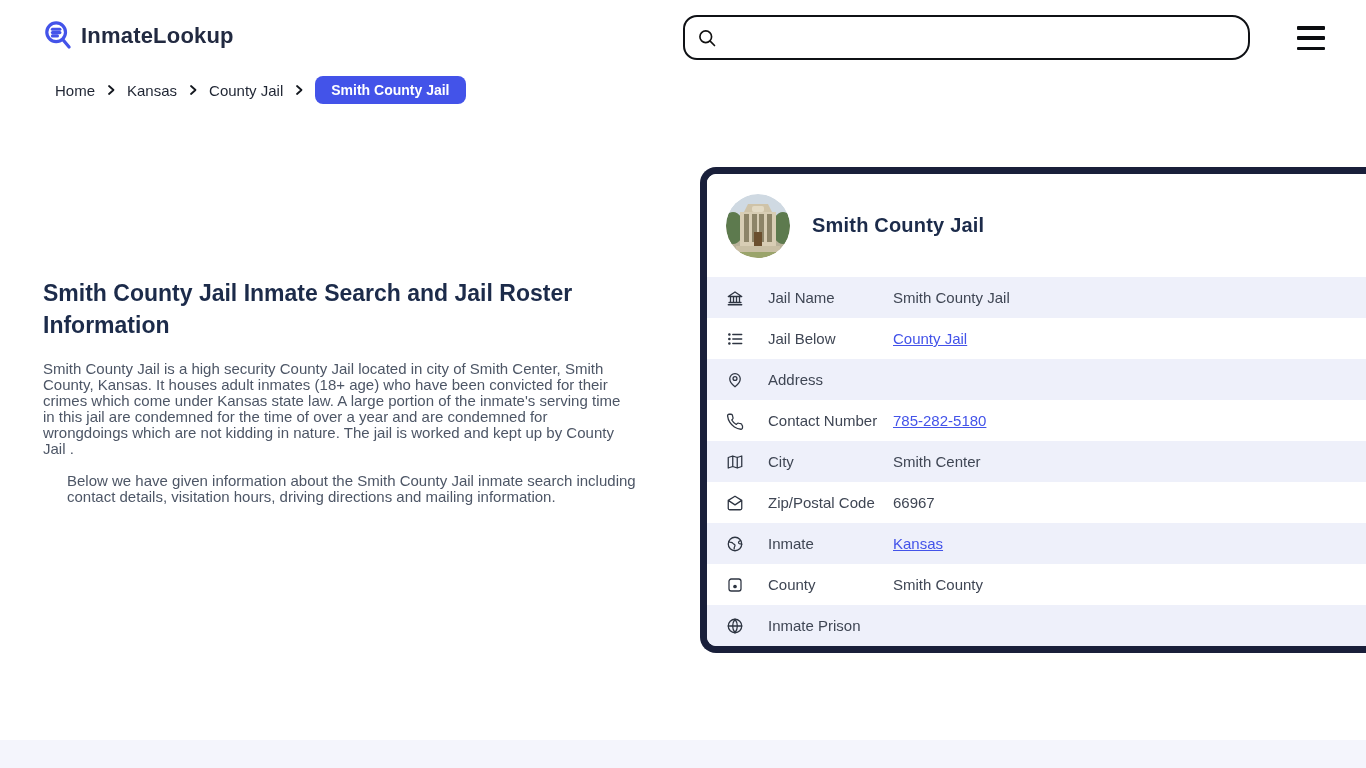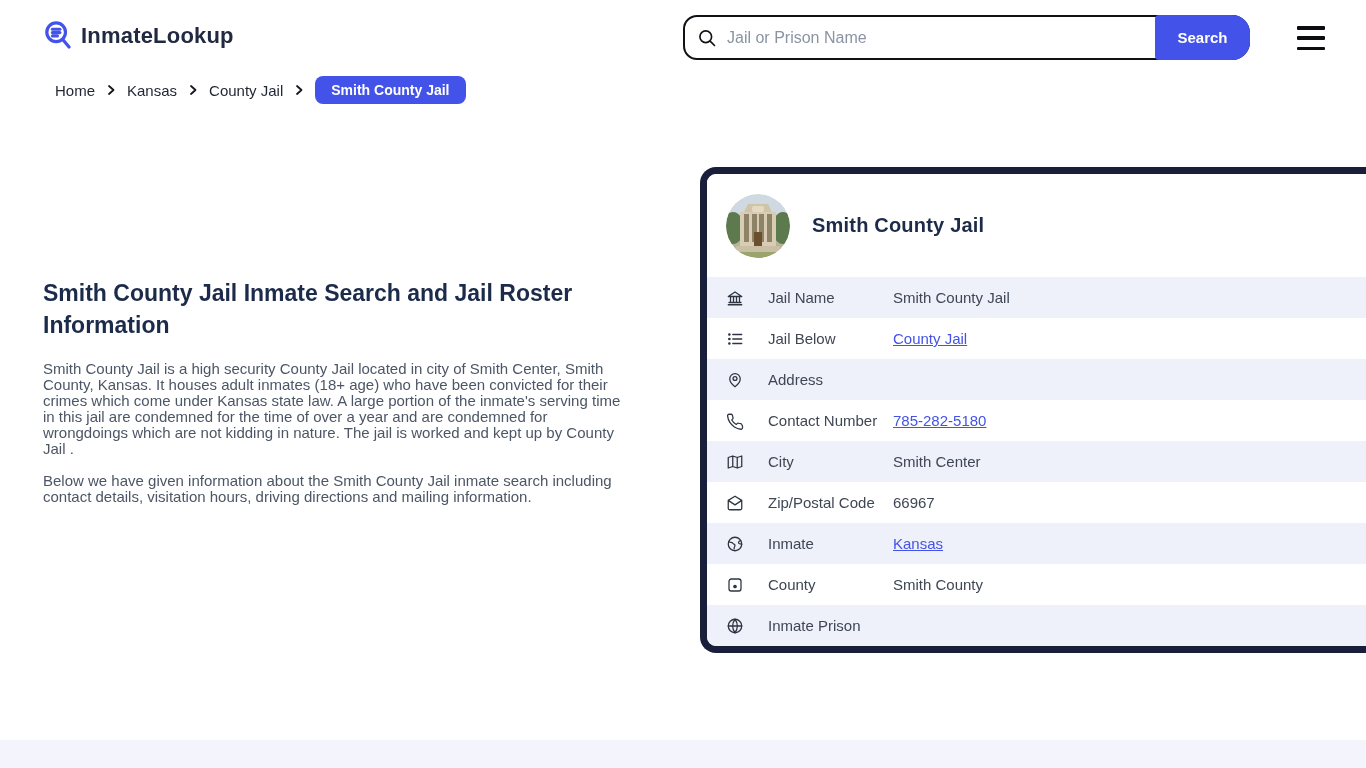--- a/index.html
+++ b/index.html
@@ -30,21 +30,21 @@
     font-size:15px; color:#1f2533; }
   .breadcrumb a { color:#1f2533; text-decoration:none; cursor:pointer; }
   .crumb-chev { display:flex; }
   .crumb-badge { background:var(--accent); color:#fff; font-weight:700; font-size:14px;
     padding:6px 16px; border-radius:8px; cursor:pointer; }
 
   
   .intro { position:absolute; left:43px; top:277px; width:600px; }
   .intro h1 { font-size:23px; line-height:32px; font-weight:700; color:var(--heading); width:560px; }
   .intro p { margin-top:20px; font-size:15px; line-height:16px; color:#4d5666; width:592px; }
-  .intro p + p { margin-top:16px; }
+  .intro p + p { margin-top:16px;margin-left:24px; }
 
   
   .jail-card { position:absolute; left:700px; top:167px; width:706px; height:486px;
     background:#fff; border:7px solid var(--card-border);
     border-radius:16px 0 0 16px; border-right:none; overflow:hidden; }
   .card-header { height:103px; display:flex; align-items:center; padding-left:19px; background:#fff; }
   .avatar { width:64px; height:64px; border-radius:50%; overflow:hidden; flex:0 0 64px; display:block; }
   .card-title { font-size:20px; font-weight:700; color:var(--heading); margin-left:22px; letter-spacing:0.2px; }
 
   .row { height:41px; display:flex; align-items:center; padding-left:19px; font-size:15px; }
@@ -75,22 +75,20 @@
   <span class="logo-text">InmateLookup</span>
 </div>
 
 <div class="searchbar">
   <span class="s-icon">
     <svg width="20" height="20" viewBox="0 0 24 24" fill="none" stroke="#111" stroke-width="2" stroke-linecap="round">
       <circle cx="10.5" cy="10.5" r="7"></circle>
         <line x1="15.8" y1="15.8" x2="21" y2="21"></line>
     </svg>
   </span>
-  <input placeholder="Jail or Prison Name" style="">
-  <button class="search-btn">Search</button>
 </div>
 
 <div class="hamburger">
   <span></span>
     <span></span>
     <span></span>
 </div>
 
 <nav class="breadcrumb">
   <a>Home</a>

